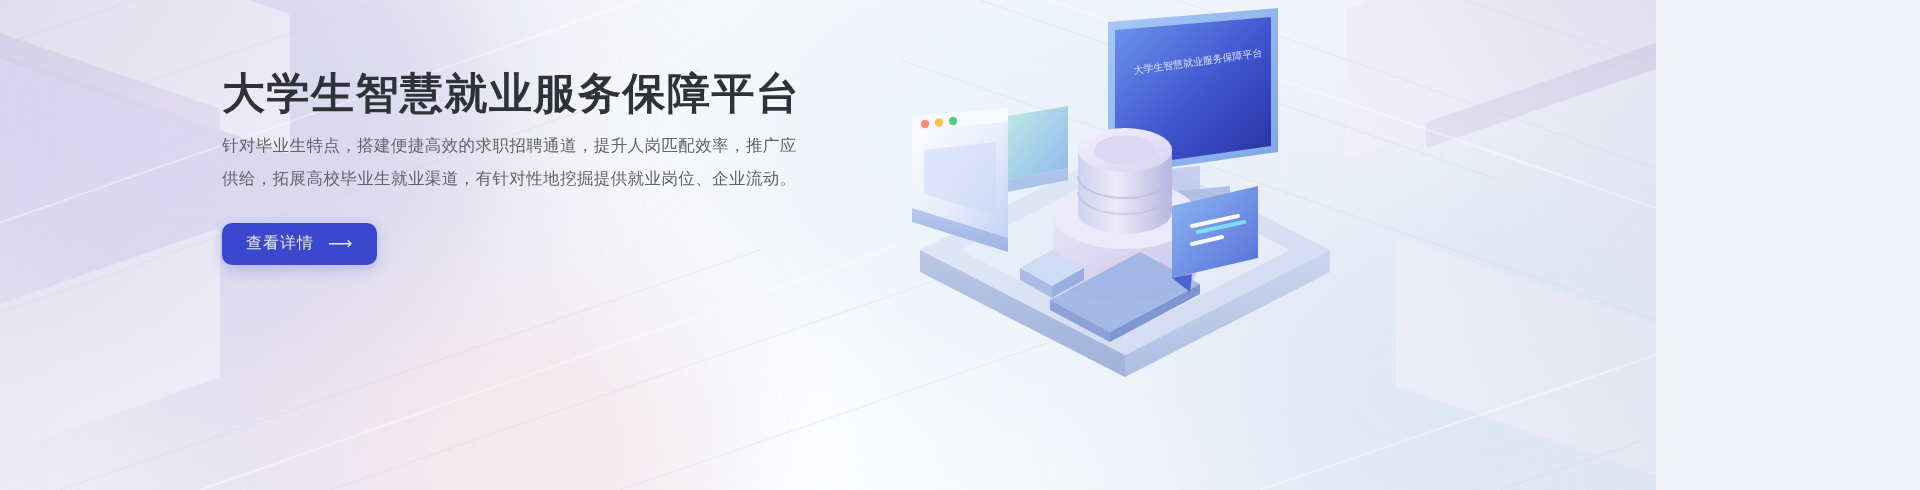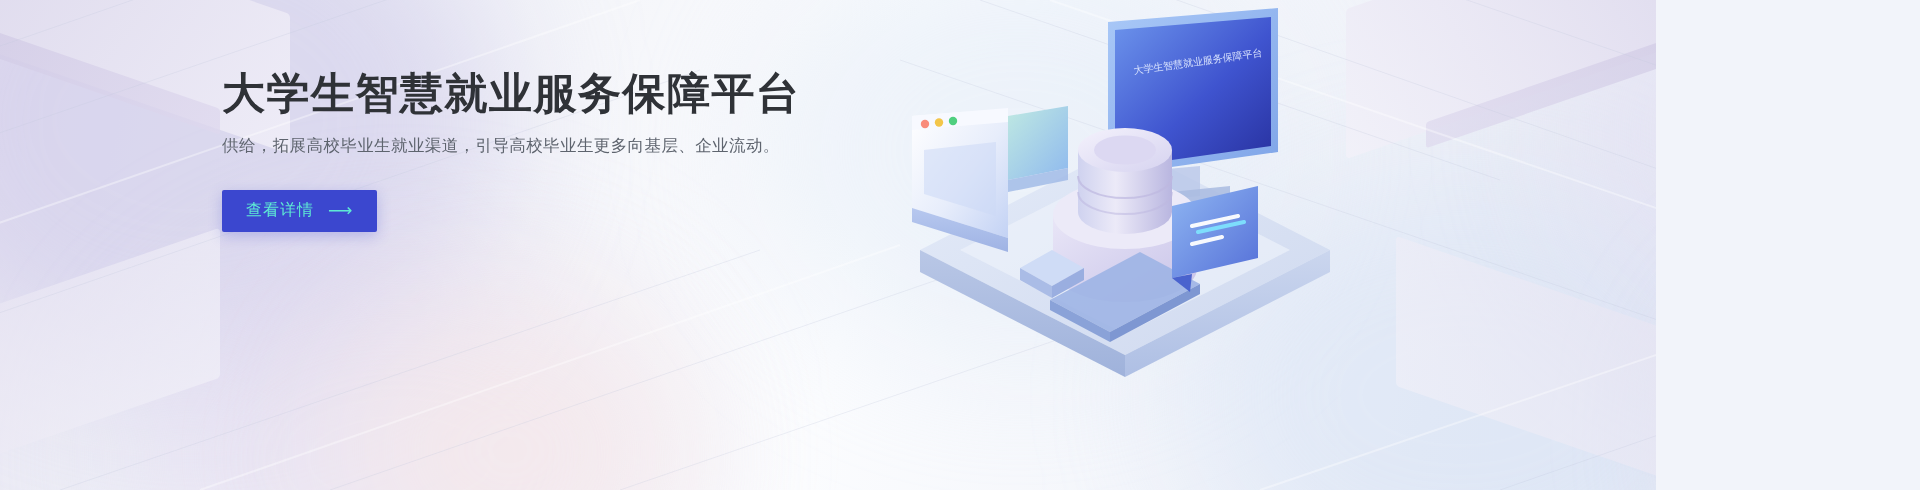--- a/index.html
+++ b/index.html
@@ -54,22 +54,22 @@
     font-size:43px;line-height:1.18;font-weight:700;color:#2f3237;
     letter-spacing:1.5px;margin:0 0 10px 0;white-space:nowrap;
   }
   .desc{
     font-size:16.5px;line-height:33px;color:#5e646e;letter-spacing:.4px;
     margin:10px 0 0 0;width:625px;text-align:justify;
   }
   .desc .ln{display:block;}
   .btn{
     margin-top:28px;display:inline-flex;align-items:center;gap:14px;
-    background:#3b47cf;color:#5eead4;border:none;cursor:pointer;
-    border-radius:2px;padding:0 24px;height:42px;
+    background:#3b47cf;color:#e5e5e5;border:none;cursor:pointer;
+    border-radius:10px;padding:0 24px;height:42px;
     font-size:16px;letter-spacing:1px;
     font-family:"Liberation Sans","DejaVu Sans",sans-serif;
     box-shadow:0 4px 14px rgba(59,71,207,.26);
   }
   .btn .arrow{font-size:17px;line-height:1;display:inline-block;}
 
   
   .art{position:absolute;left:900px;top:0;width:480px;height:490px;}
   .art svg{display:block;}
 </style>
@@ -113,21 +113,22 @@
       <path d="M-50 240 L640 0"></path>
       <path d="M200 490 L900 245"></path>
       <path d="M1050 0 L1720 230"></path>
       <path d="M1260 490 L1920 265"></path>
     </g>
   </svg>
 
   <div class="copy">
     <h1 class="title">大学生智慧就业服务保障平台</h1>
     <p class="desc">
-      <span class="ln">供给，拓展高校毕业生就业渠道，引导高校毕业生更多向基层、企业流动。</span>
+      <span class="ln">针对毕业生特点，搭建便捷高效的求职招聘通道，提升人岗匹配效率，推广应</span>
+      <span class="ln">供给，拓展高校毕业生就业渠道，有针对性地挖掘提供就业岗位、企业流动。</span>
     </p>
     <button class="btn">
       <span>查看详情</span>
       <span class="arrow">⟶</span>
     </button>
   </div>
 
   <div class="art">
     <svg width="480" height="490" viewBox="0 0 480 490">
       <defs>

